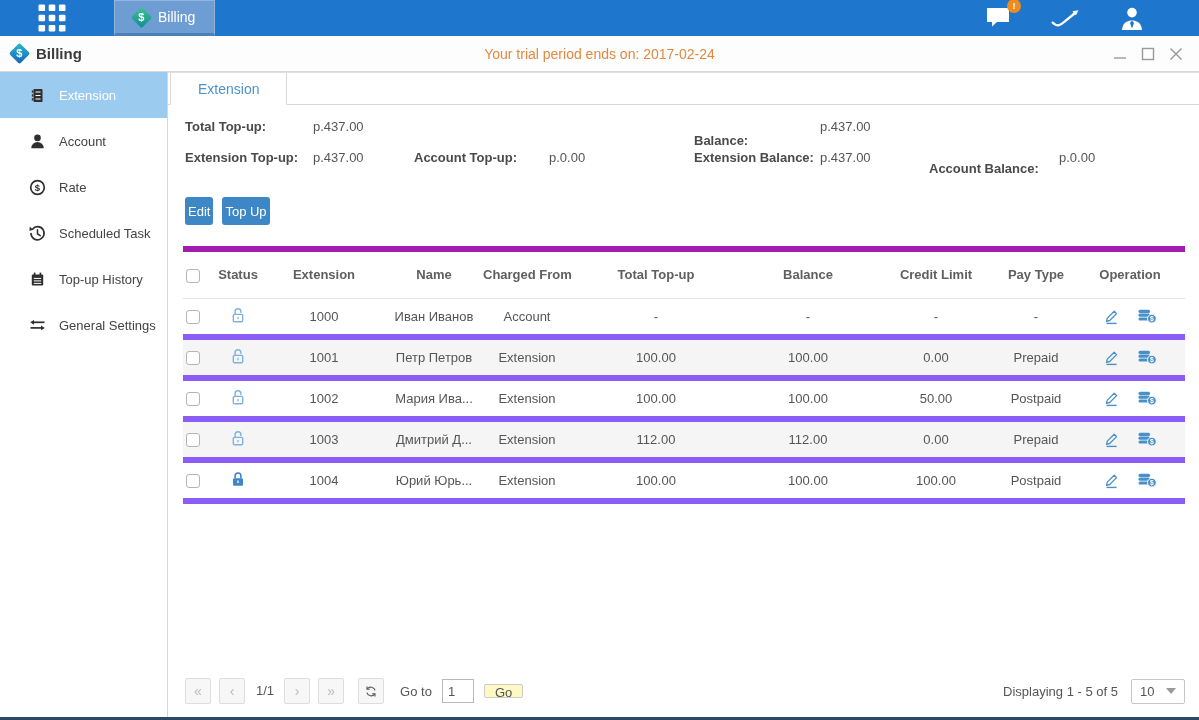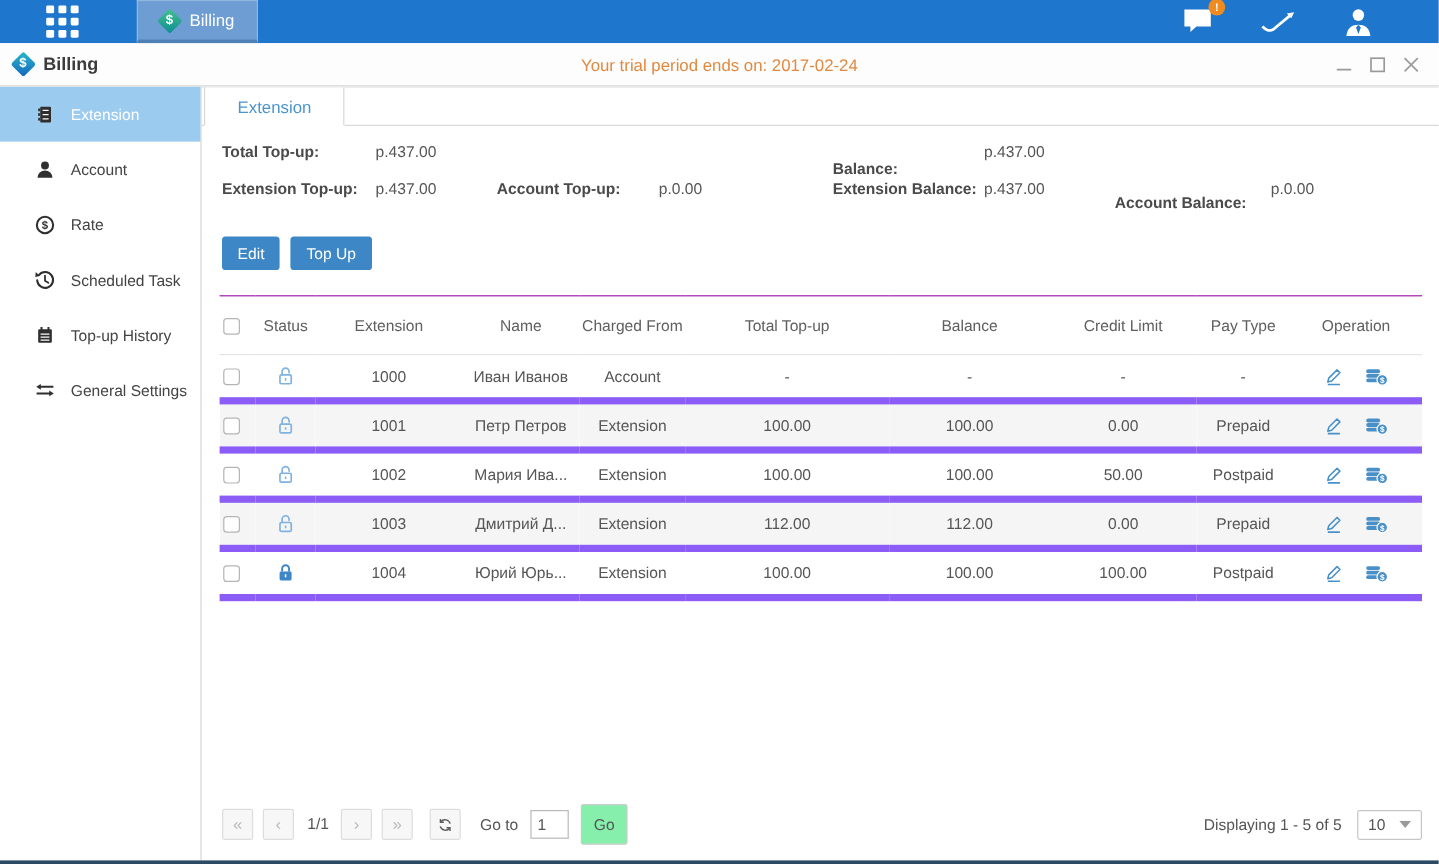--- a/index.html
+++ b/index.html
@@ -52,26 +52,26 @@
     margin-left:2px; padding:0 27px; display:flex; align-items:center; color:#4b94ce; font-size:14px; cursor:pointer; }
 
   
   .summary { position:relative; height:88px; font-size:13px; flex:0 0 auto; }
   .summary .lab { position:absolute; font-weight:bold; color:#4a4a4a; white-space:nowrap; }
   .summary .val { position:absolute; color:#555; white-space:nowrap; }
 
   
   .actions { display:flex; gap:9px; margin:4px 0 0 17px; flex:0 0 auto; }
   .btn-blue { background:#3d87c6; color:#fff; font-size:13px; border:none; border-radius:3px; height:28px;
-    padding:0 13px; cursor:pointer; font-family:inherit; }
+    padding:0 3px; cursor:pointer; font-family:inherit; }
 
   
   .ext-table { margin:21px 14px 0 15px; border-collapse:collapse; table-layout:fixed; font-size:13px; color:#555;
     width:calc(100% - 29px); flex:0 0 auto; }
-  .ext-table th { font-weight:normal; color:#5f5f5f; height:49px; border-top:1px solid #a21caf; border-bottom:1px solid #e4e4e4;
+  .ext-table th { font-weight:bold; color:#5f5f5f; height:49px; border-top:6px solid #a21caf; border-bottom:1px solid #e4e4e4;
     text-align:center; padding:0; white-space:nowrap; }
   .ext-table td { height:35px; border-bottom:6px solid #8b5cf6; text-align:center; padding:0; white-space:nowrap; overflow:hidden; }
   .ext-table tbody tr:nth-child(even) { background:#f5f5f5; }
   .cb { width:14px; height:14px; border:1px solid #b5b5b5; border-radius:3px; background:#fff; display:inline-block;
     vertical-align:middle; cursor:pointer; }
   .col-check { text-align:left !important; padding-left:3px !important; }
   .op-cell { display:flex; align-items:center; justify-content:center; gap:18px; height:35px; }
   .op-cell span { display:flex; cursor:pointer; }
   .lock { display:inline-flex; vertical-align:middle; }
 
@@ -79,21 +79,21 @@
 
   
   .pagination { display:flex; align-items:center; margin:0 14px 13px 17px; flex:0 0 auto; font-size:13px; color:#555; }
   .pbtn { width:26px; height:26px; border:1px solid #ddd; background:#f7f7f7; border-radius:2px; color:#b9b9b9;
     font-size:14px; display:flex; align-items:center; justify-content:center; margin-right:8px; cursor:pointer;
     font-family:inherit; }
   .page-label { margin:0 10px 2px 3px; color:#555; }
   .goto-label { margin:0 10px 0 8px;text-align:right; }
   .goto-input { width:32px; height:24px; border:1px solid #b9b9b9; font-size:13px; color:#555; padding:0 5px;
     font-family:inherit; margin-right:10px; }
-  .go-btn { height:34px; border:1px solid #ccc; background:#86efac; border-radius:2px; color:#555; font-size:13px;
+  .go-btn { height:14px; border:1px solid #ccc; background:#fef9c3; border-radius:2px; color:#555; font-size:13px;
     padding:0 10px; cursor:pointer; font-family:inherit; }
   .displaying { margin-right:13px; }
   .page-size { width:54px; height:25px; border:1px solid #c6c6c6; border-radius:2px; background:#fff; display:flex;
     align-items:center; justify-content:space-between; padding:0 8px; cursor:pointer; }
 
   .bottom-strip { height:3px; background:#2c4a63; flex:0 0 auto; }
 </style>
 </head>
 <body>
 

